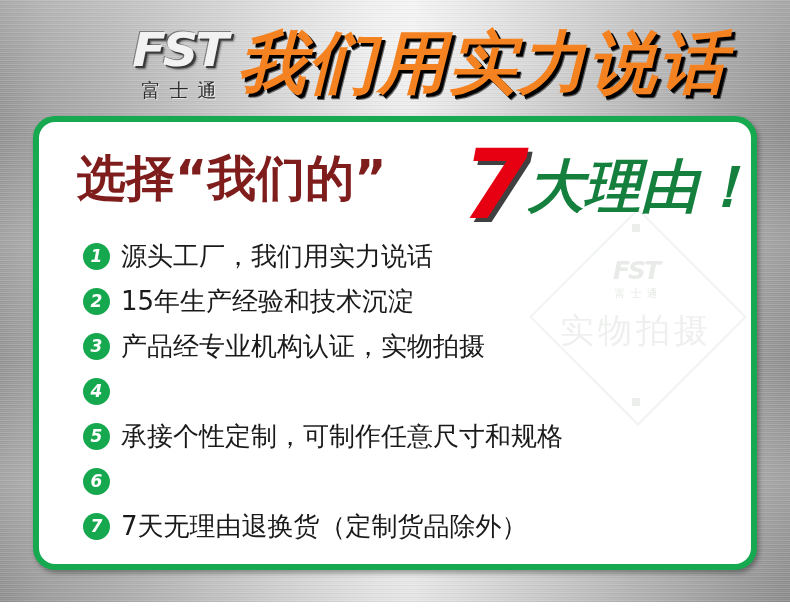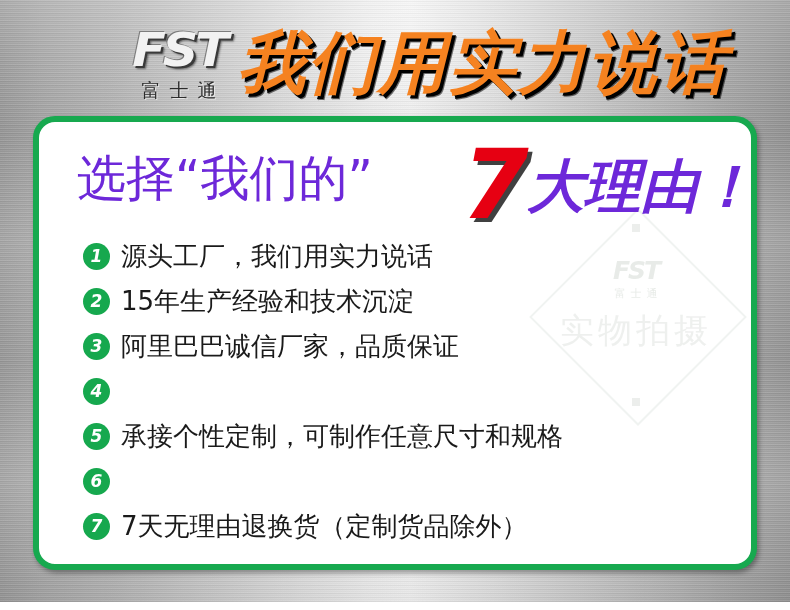--- a/index.html
+++ b/index.html
@@ -206,22 +206,22 @@
     left: 38px;
     top: 16px;
     width: 650px;
     height: 86px;
   }
   #title-green {
     position: absolute;
     left: 0;
     top: 16px;
     font-size: 49px;
-    font-weight: normal;
-    color: #6d28d9;
+    font-weight: bold;
+    color: #7f1d1d;
     white-space: nowrap;
     line-height: 1;
     letter-spacing: 0px;
   }
   #title-seven {
     position: absolute;
     left: 385px;
     top: -1px;
     font-size: 96px;
     font-weight: bold;
@@ -230,21 +230,21 @@
     line-height: 1;
     text-shadow: 4px 4px 0 rgba(0,0,0,0.75);
   }
   #title-red {
     position: absolute;
     left: 450px;
     top: 20px;
     font-size: 57px;
     font-weight: bold;
     font-style: italic;
-    color: #6d28d9;
+    color: #15803d;
     white-space: nowrap;
     line-height: 1;
   }
 
   
   #reasons {
     position: absolute;
     left: 44px;
     top: 112px;
     width: 660px;
@@ -315,21 +315,21 @@
         <div class="reason-text">源头工厂，我们用实力说话</div>
       </div>
 
       <div class="reason">
         <div class="reason-num">2</div>
         <div class="reason-text">15年生产经验和技术沉淀</div>
       </div>
 
       <div class="reason">
         <div class="reason-num">3</div>
-        <div class="reason-text">阿里巴巴诚信厂家，品质保证</div>
+        <div class="reason-text">产品经专业机构认证，实物拍摄</div>
       </div>
 
       <div class="reason">
         <div class="reason-num">4</div>
       </div>
 
       <div class="reason">
         <div class="reason-num">5</div>
         <div class="reason-text">承接个性定制，可制作任意尺寸和规格</div>
       </div>

